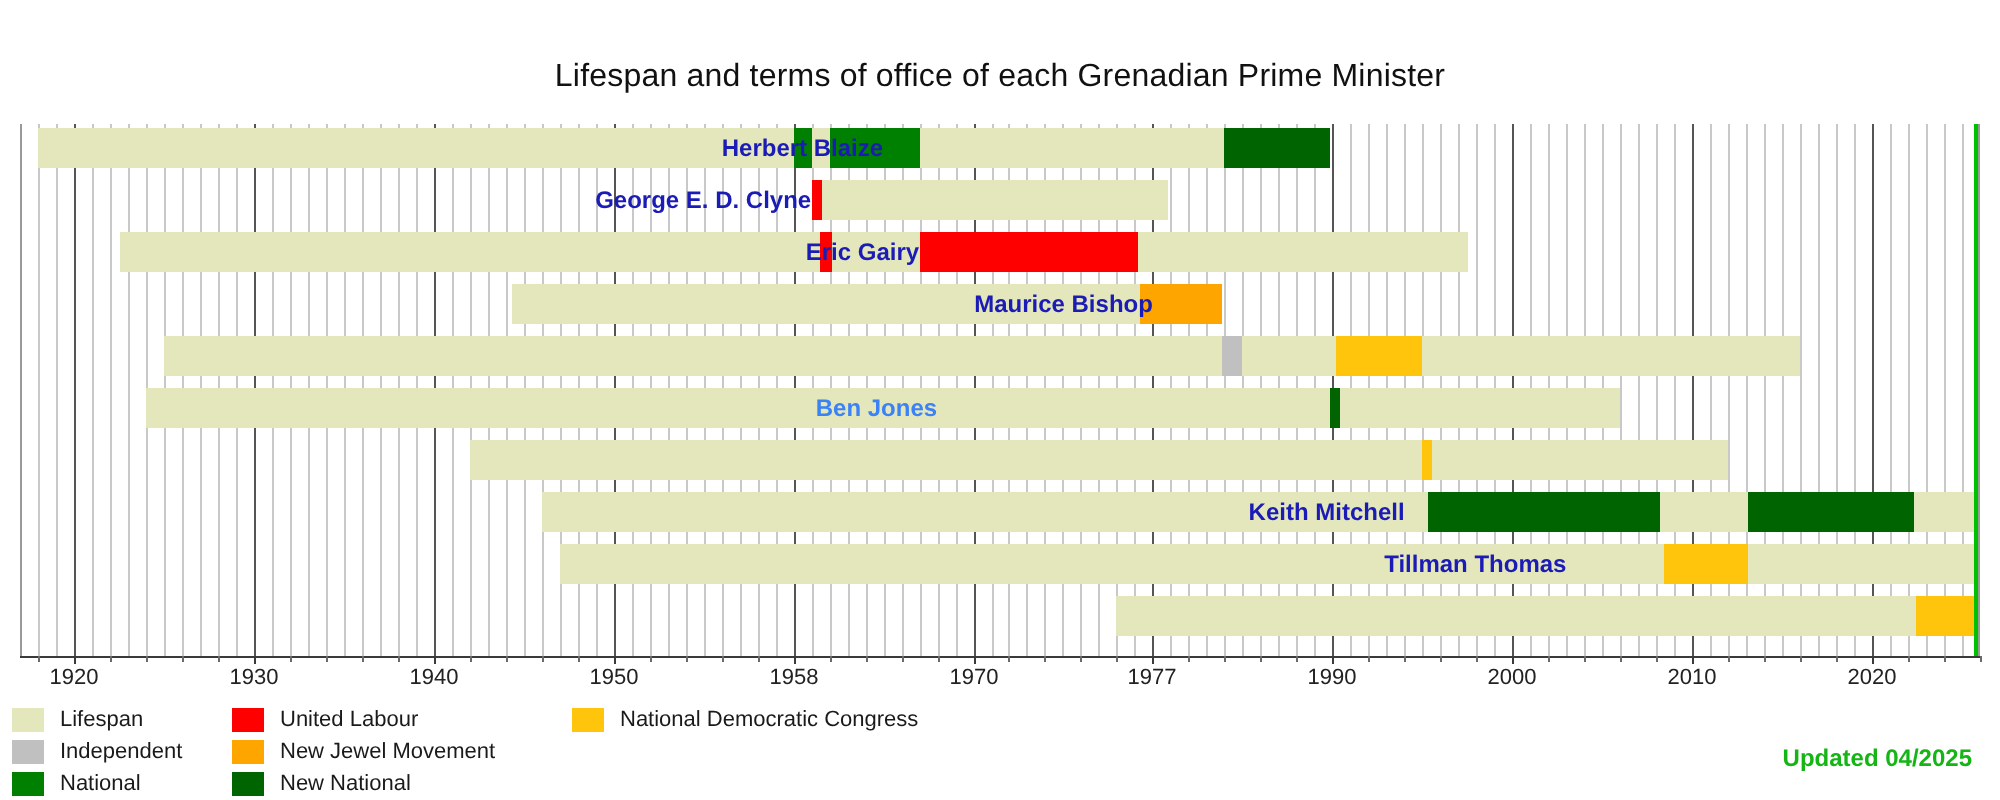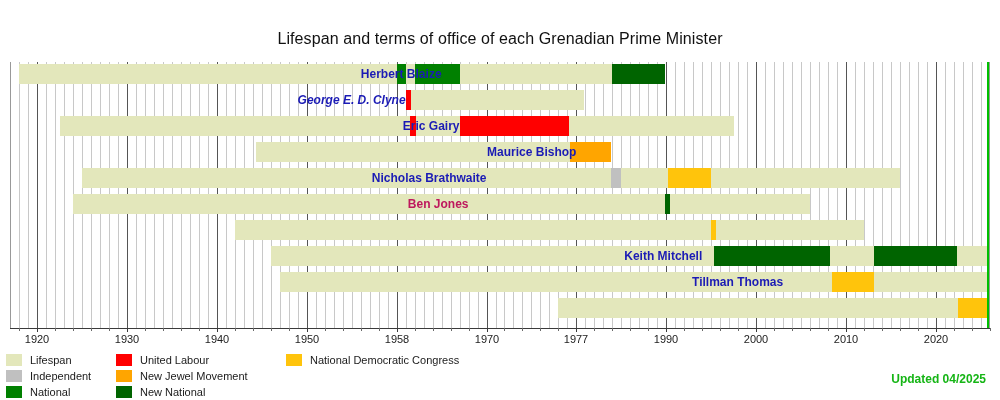--- a/index.html
+++ b/index.html
@@ -210,46 +210,45 @@
         <div class="nowline" style="left: 977px;"></div>
       </div>
     <div id="rowlayer">
         <div class="row" style="left: 0px; right: 0px; top: 2px; padding-left: 36px;">
           <div class="lifespan-bar" style="left: 8.99083px; width: 646.44px; background: rgb(227, 231, 187);"></div>
           <div class="term-seg" style="left: 386.606px; width: 8.99083px; background: rgb(0, 128, 0);"></div>
           <div class="term-seg" style="left: 404.587px; width: 44.9541px; background: rgb(0, 128, 0);"></div>
           <div class="term-seg" style="left: 602.385px; width: 53.0459px; background: rgb(0, 100, 0);"></div>
           <div class="row-label" style="right: 548.44px; color: rgb(27, 27, 181);">Herbert Blaize</div>
         </div>
-        <div class="row" style="left: 0px; right: 0px; top: 28px; font-style: italic;">
+        <div class="row" style="left: 0px; right: 0px; top: 28px;">
           <div class="lifespan-bar" style="left: 395.596px; width: 178.018px; background: rgb(227, 231, 187);"></div>
           <div class="term-seg" style="left: 395.596px; width: 5.3945px; background: rgb(255, 0, 0);"></div>
           <div class="row-label" style="right: 584.404px; color: rgb(27, 27, 181);">George E. D. Clyne</div>
         </div>
         <div class="row" style="left: 0px; right: 0px; top: 54px;">
           <div class="lifespan-bar" style="left: 50.3486px; width: 673.413px; background: rgb(227, 231, 187);"></div>
           <div class="term-seg" style="left: 400.092px; width: 6.29358px; background: rgb(255, 0, 0);"></div>
           <div class="term-seg" style="left: 449.541px; width: 109.688px; background: rgb(255, 0, 0);"></div>
           <div class="row-label" style="right: 530.459px; color: rgb(27, 27, 181);">Eric Gairy</div>
         </div>
         <div class="row" style="left: 0px; right: 0px; top: 80px;">
           <div class="lifespan-bar" style="left: 246.349px; width: 354.239px; background: rgb(227, 231, 187);"></div>
           <div class="term-seg" style="left: 560.128px; width: 40.4587px; background: rgb(255, 165, 0);"></div>
           <div class="row-label" style="right: 413.578px; color: rgb(27, 27, 181);">Maurice Bishop</div>
         </div>
         <div class="row" style="left: 0px; right: 0px; top: 106px;">
           <div class="lifespan-bar" style="left: 71.9266px; width: 818.165px; background: rgb(227, 231, 187);"></div>
           <div class="term-seg" style="left: 601.486px; width: 9.88991px; background: rgb(192, 192, 192);"></div>
           <div class="term-seg" style="left: 658.128px; width: 43.156px; background: rgb(255, 196, 12);"></div>
-          <div class="row-label" style="right: 503.486px; color: rgb(27, 27, 181);">Nicholas Brathwaite</div>
         </div>
         <div class="row" style="left: 0px; right: 0px; top: 132px;">
           <div class="lifespan-bar" style="left: 62.9358px; width: 737.248px; background: rgb(227, 231, 187);"></div>
           <div class="term-seg" style="left: 655.431px; width: 4.49541px; background: rgb(0, 100, 0);"></div>
-          <div class="row-label" style="right: 521.468px; color: #be185d; margin-left: 43px;">Ben Jones</div>
+          <div class="row-label" style="right: 521.468px; color: #3b82f6; margin-left: 43px;">Ben Jones</div>
         </div>
         <div class="row" style="left: 0px; right: 0px; top: 158px;">
           <div class="lifespan-bar" style="left: 224.771px; width: 629.358px; background: rgb(227, 231, 187);"></div>
           <div class="term-seg" style="left: 701.284px; width: 4.49541px; background: rgb(255, 196, 12);"></div>
         </div>
         <div class="row" style="left: 0px; right: 0px; top: 184px;">
           <div class="lifespan-bar" style="left: 260.734px; width: 716.569px; background: rgb(227, 231, 187);"></div>
           <div class="term-seg" style="left: 703.982px; width: 115.982px; background: rgb(0, 100, 0);"></div>
           <div class="term-seg" style="left: 864.018px; width: 82.7156px; background: rgb(0, 100, 0);"></div>
           <div class="row-label" style="right: 287.706px; color: rgb(27, 27, 181);">Keith Mitchell</div>

